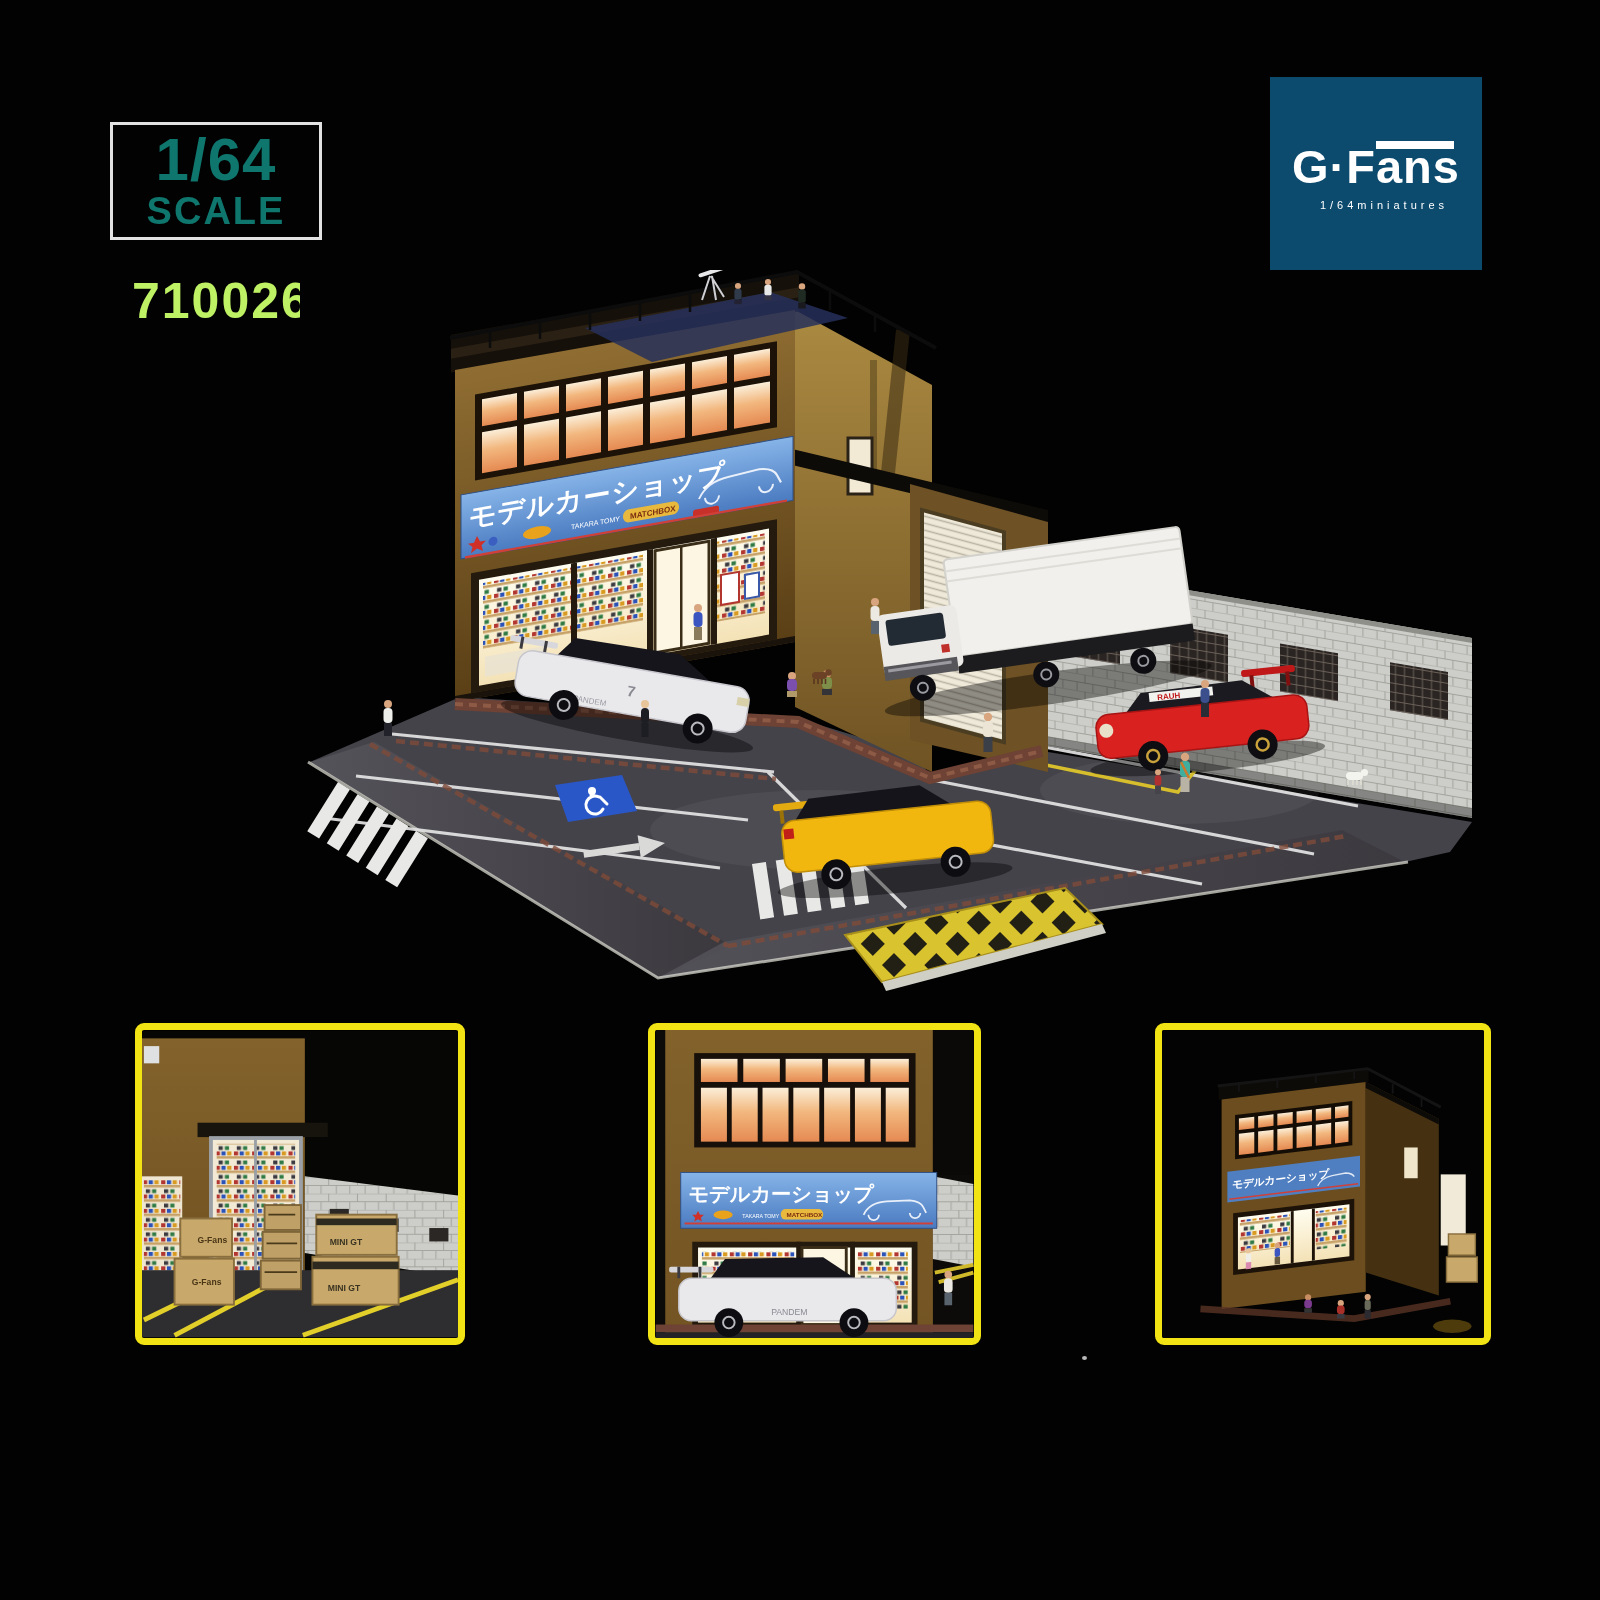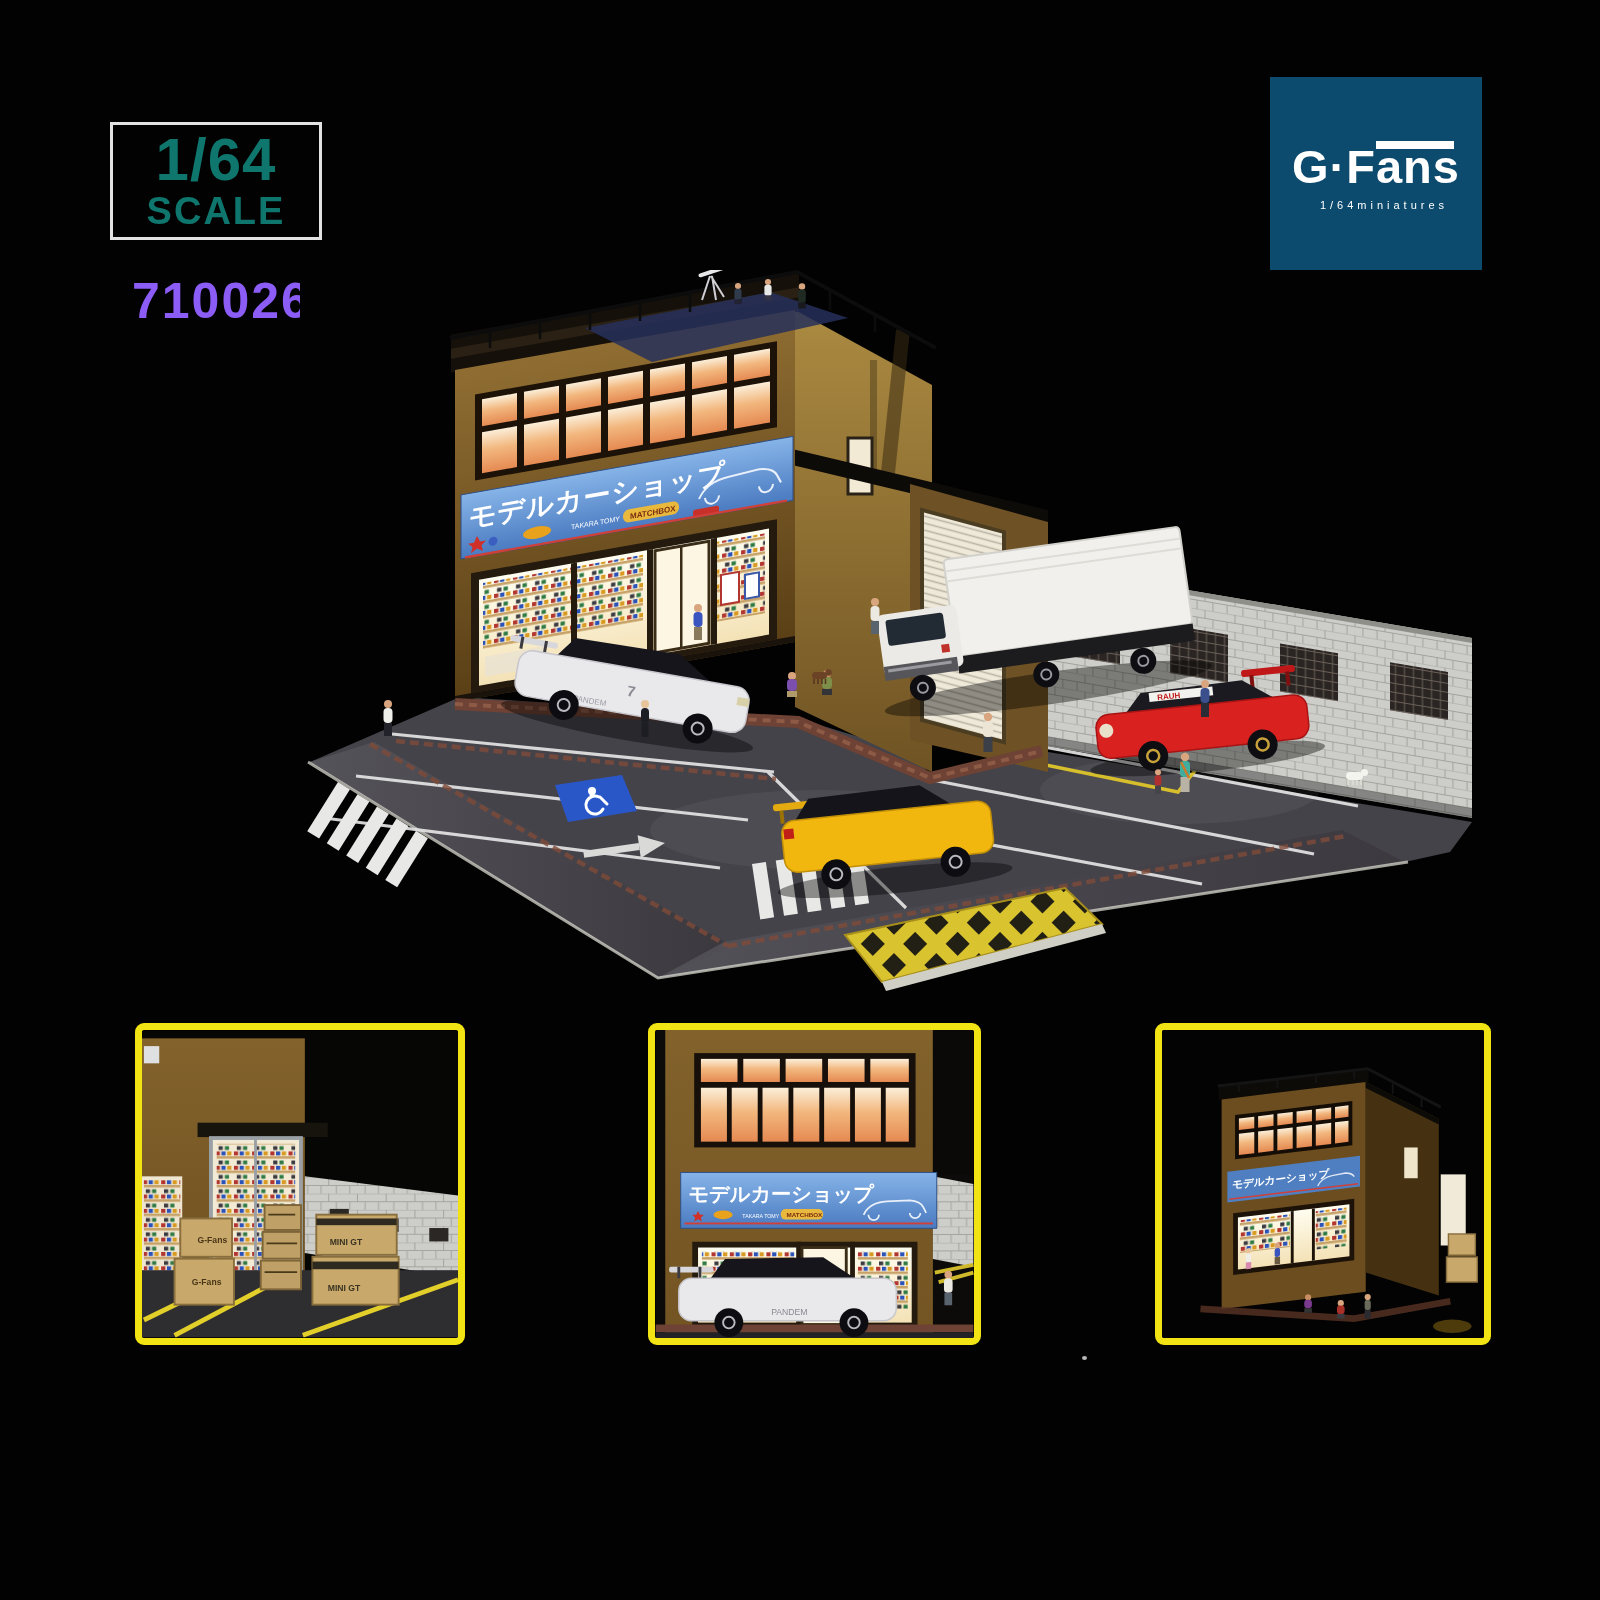--- a/index.html
+++ b/index.html
@@ -3,21 +3,21 @@
 <meta charset="utf-8">
 <style>
   html,body{margin:0;padding:0;background:#000;}
   .canvas{position:relative;width:1600px;height:1600px;background:#020202;overflow:hidden;
           font-family:"Liberation Sans","DejaVu Sans",sans-serif;}
   
   .scale-badge{position:absolute;left:110px;top:122px;width:206px;height:112px;
                border:3px solid #e2e2e2;color:#0f766e;text-align:center;}
   .scale-value{font-size:60px;font-weight:bold;line-height:62px;margin-top:4px;letter-spacing:1px;}
   .scale-word{font-size:38px;font-weight:bold;line-height:40px;letter-spacing:2px;}
-  .product-code{position:absolute;left:132px;top:272px;color:#8b5cf6;font-size:50px;font-weight:bold;letter-spacing:2px;}
+  .product-code{position:absolute;left:132px;top:272px;color:#bef264;font-size:50px;font-weight:bold;letter-spacing:2px;}
   
   .logo-box{position:absolute;left:1270px;top:77px;width:212px;height:212px;background:#0c4a6e;}
   .logo-text{position:absolute;left:0;right:0;top:62px;text-align:center;color:#fff;
              font-size:47px;font-weight:800;letter-spacing:1px;}
   .logo-fbar{position:absolute;left:106px;top:64px;width:78px;height:8px;background:#fff;}
   .logo-sub{position:absolute;left:16px;right:0;top:122px;text-align:center;color:#fff;
             font-size:11px;letter-spacing:4px;}
   .logo-caption{position:absolute;left:1178px;top:294px;width:352px;text-align:center;color:#fff;
                 font-size:42px;font-weight:bold;letter-spacing:1px;}
   

